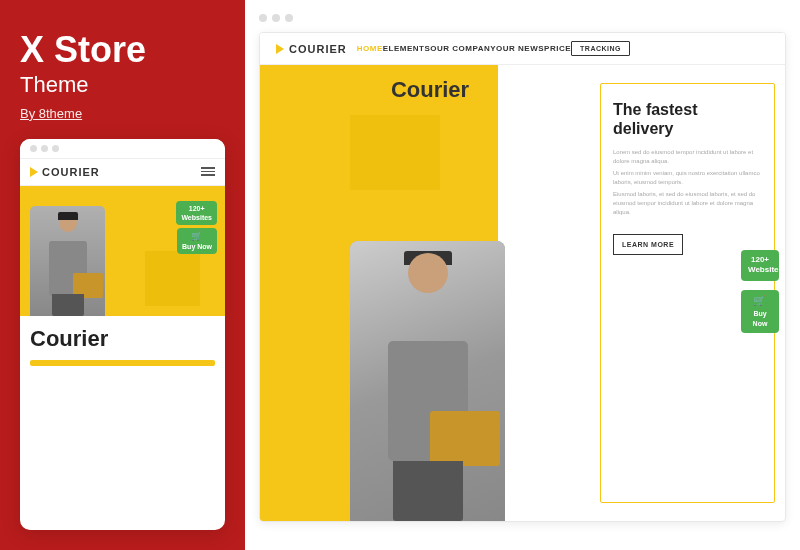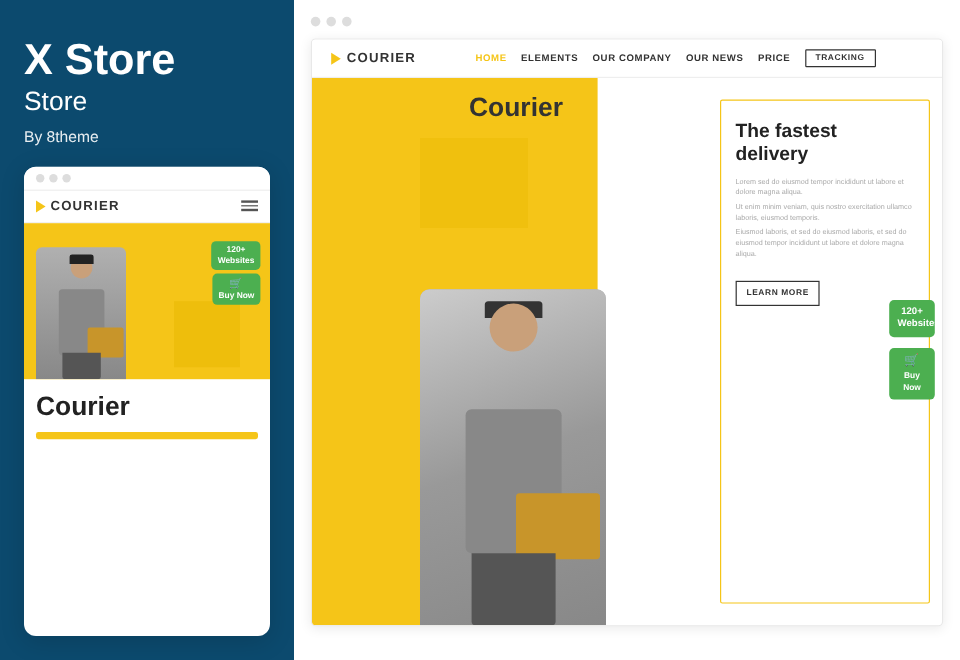--- a/index.html
+++ b/index.html
@@ -8,21 +8,21 @@
       height: 550px;
       overflow: hidden;
       display: flex;
       font-family: Arial, sans-serif;
     }
 
     
     .left-panel {
       width: 245px;
       min-width: 245px;
-      background: #0c4a6e;
+      background: #b91c1c;
       padding: 30px 20px 20px 20px;
       display: flex;
       flex-direction: column;
       position: relative;
     }
     .left-title {
       font-size: 36px;
       font-weight: 900;
       color: #fff;
       line-height: 1.1;
@@ -31,20 +31,21 @@
       font-size: 22px;
       font-weight: 400;
       color: #fff;
       margin-top: 2px;
     }
     .left-by {
       font-size: 13px;
       color: #fff;
       margin-top: 8px;
       opacity: 0.9;
+      text-decoration: underline;
     }
 
     
     .mobile-mockup {
       background: #fff;
       border-radius: 10px;
       margin-top: 18px;
       padding: 0;
       overflow: hidden;
       box-shadow: 0 4px 20px rgba(0,0,0,0.15);
@@ -201,24 +202,23 @@
       align-items: center;
       gap: 5px;
       font-size: 11px;
       font-weight: 700;
       color: #333;
       text-transform: uppercase;
       letter-spacing: 1px;
     }
     .site-nav-links {
       display: flex;
-      gap: 12px;
       align-items: center;
       flex: 1;
-      justify-content: center;
+      justify-content: flex-start;
     }
     .nav-link {
       font-size: 8px;
       color: #333;
       text-transform: uppercase;
       letter-spacing: 0.5px;
       font-weight: bold;
     }
     .nav-link.active {
       color: #F5C518;
@@ -422,21 +422,21 @@
     .cart-icon {
       font-size: 10px;
       margin-bottom: 1px;
     }
   </style>
 </head>
 <body>
 
 <div class="left-panel">
   <div class="left-title">X Store</div>
-  <div class="left-subtitle">Store</div>
+  <div class="left-subtitle">Theme</div>
   <div class="left-by">By 8theme</div>
 
   <div class="mobile-mockup">
     <div class="mobile-top-bar">
       <span class="mobile-dot"></span>
       <span class="mobile-dot"></span>
       <span class="mobile-dot"></span>
     </div>
     <div class="mobile-nav">
       <div class="mobile-logo">

